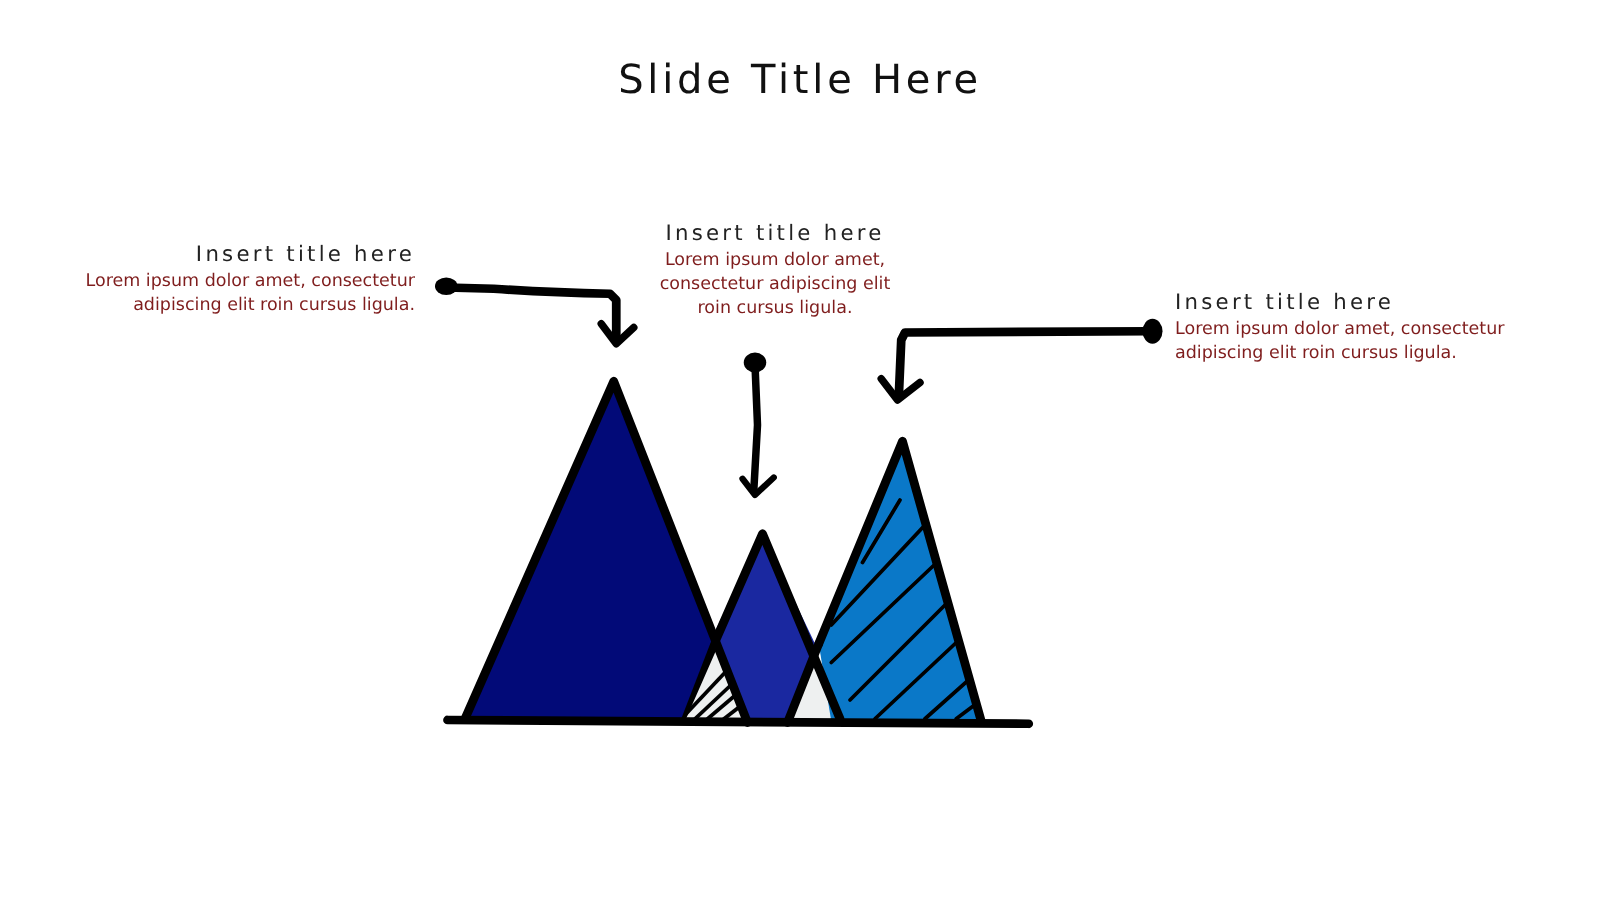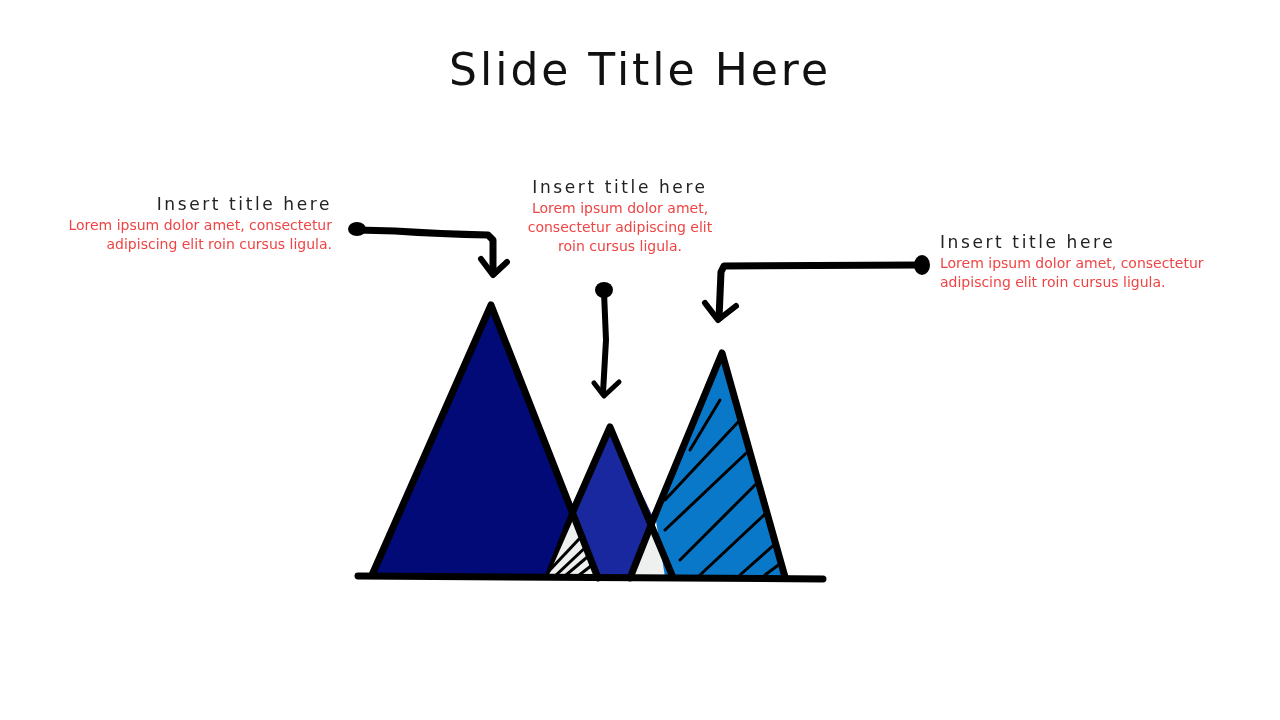--- a/index.html
+++ b/index.html
@@ -1,20 +1,20 @@
 <!DOCTYPE html>
 <html><head>
   <meta charset="utf-8">
   <style>
     html, body { margin: 0; padding: 0; }
     body { width: 1280px; height: 720px; background: #ffffff; position: relative; overflow: hidden; font-family: "DejaVu Sans", sans-serif; color: #000; }
-    .slide-title { position: absolute; left: 0; top: 44px; width: 1280px; text-align: center; font-size: 44px; letter-spacing: 3px; font-family: "DejaVu Sans", sans-serif; color: #111; }
+    .slide-title { position: absolute; left: 0; top: 44px; width: 1280px; text-align: center; font-size: 32px; letter-spacing: 3px; font-family: "DejaVu Sans", sans-serif; color: #111; }
     .callout { position: absolute; }
     .callout .ct { font-size: 17px; letter-spacing: 2.6px; color: #222; margin-bottom: 2px; }
-    .callout .cb { font-size: 14px; line-height: 19px; color: #ef4444; }
+    .callout .cb { font-size: 14px; line-height: 19px; color: #7f1d1d; }
     #c1 { left: 40px; top: 194px; width: 292px; text-align: right; }
     #c2 { left: 515px; top: 177px; width: 210px; text-align: center; }
     #c3 { left: 940px; top: 232px; width: 290px; text-align: left; }
     svg.diagram { position: absolute; left: 0; top: 0; }
   </style>
 </head>
 <body>
 
 <div class="slide-title">Slide Title Here</div>
 

